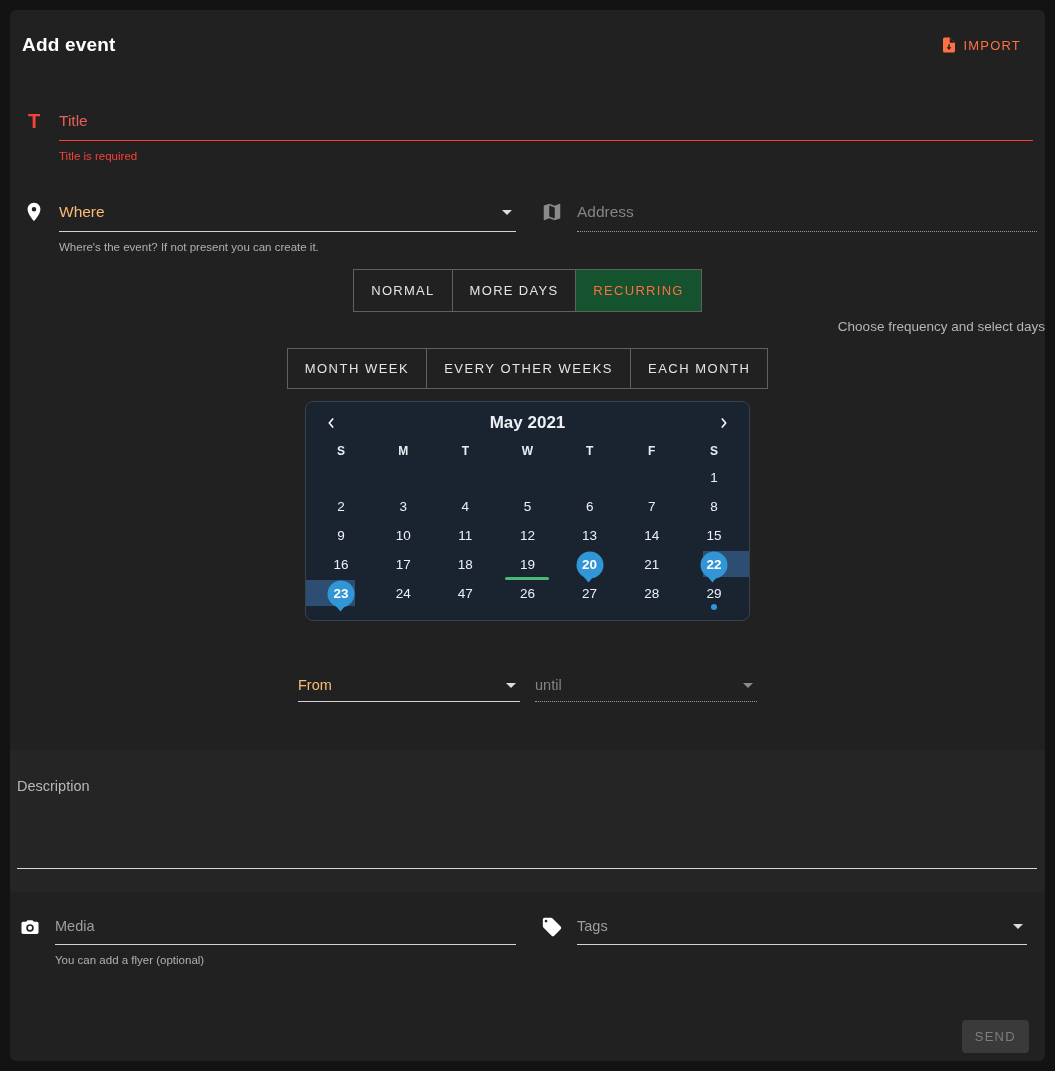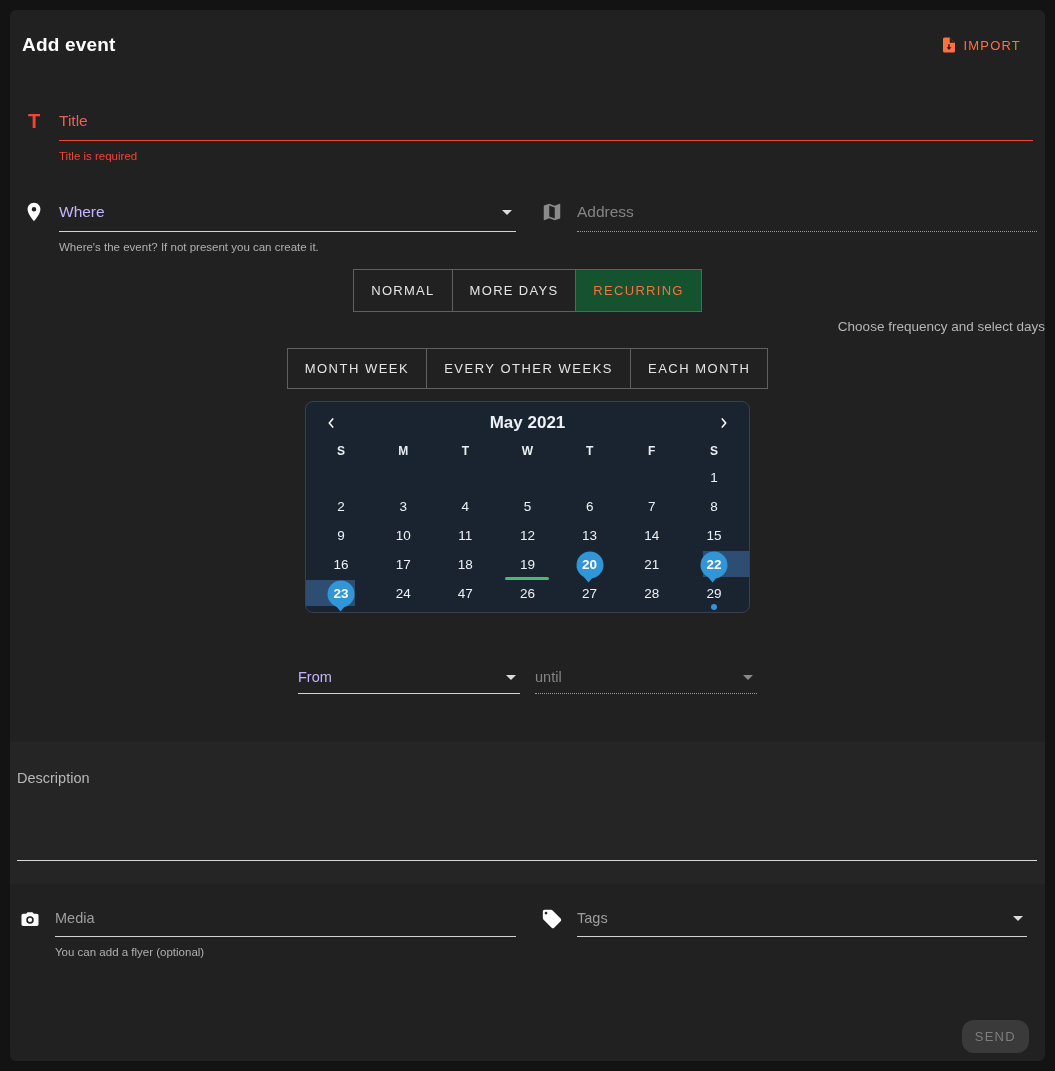--- a/index.html
+++ b/index.html
@@ -30,21 +30,21 @@
     font-size:13px; letter-spacing:1.2px; font-weight:500;
   }
   
   .row { display:flex; }
   .field-icon { width:24px; flex:0 0 24px; display:flex; justify-content:center; margin-top:-2px; }
   .t-letter { color:#f44336; font-weight:bold; font-size:20px; line-height:22px; }
   .field { flex:1; margin-left:13px; }
   .input-line { display:flex; align-items:center; justify-content:space-between; padding-bottom:10px; }
   .placeholder { font-size:15.5px; }
   .ph-red   { color:#e66158; }
-  .ph-light { color:#c4b5fd;text-align:center; }
+  .ph-light { color:#fdba74;text-align:center; }
   .ph-dim   { color:#848484; }
   .underline { height:1px; }
   .ul-red    { background:#f44336; }
   .ul-light  { background:#d4d4d4; }
   .ul-dotted { background:none; border-bottom:1px dotted #9a9a9a; height:0; }
   .helper { font-size:11.5px; margin-top:9px; }
   .h-red  { color:#f44336; }
   .h-gray { color:#b0b0b0; }
   .dd-arrow { width:0; height:0; border-left:5px solid transparent; border-right:5px solid transparent; border-top:5px solid #dcdcdc; margin-right:4px; }
   .dd-arrow.dim { border-top-color:#8a8a8a; }
@@ -63,21 +63,21 @@
   }
   .tab:first-child { border-left:none; }
   .tab.selected { background:#14532d; color:#ff6e40; }
   .center-helper { margin-top:7px; text-align:right; color:#b5b5b5; font-size:13.5px; }
   .freq-wrap { margin-top:14px; }
   .freq-wrap .tab { padding:12px 17px; letter-spacing:1.5px; }
   
   .calendar {
     width:445px; margin:12px auto 16px;
     background:#1a2430; border:1px solid #36424f; border-radius:8px;
-    padding:11px 4px 4px; color:#edf1f5;
+    padding:11px 4px 12px; color:#edf1f5;
   }
   .cal-header { display:flex; align-items:center; justify-content:space-between; padding:0 14px; }
   .cal-nav { background:none; border:none; padding:0; cursor:pointer; display:flex; }
   .cal-title { font-size:17px; font-weight:bold; }
   .cal-weekdays { display:grid; grid-template-columns:repeat(7,1fr); margin-top:11px; }
   .cal-weekdays span { text-align:center; font-size:12px; font-weight:bold; color:#e8edf2; }
   .cal-grid { margin-top:5px; }
   .cal-row { display:grid; grid-template-columns:repeat(7,1fr); }
   .cal-cell { position:relative; height:29px; display:flex; align-items:center; justify-content:center; font-size:13.5px; cursor:pointer; }
   .day-num { position:relative; z-index:2; }
@@ -113,21 +113,21 @@
   .desc-band { margin-top:48px; background:#252525; height:142px; padding:28px 8px 0 7px; }
   .desc-label { color:#b8b8b8; font-size:14.5px; }
   .desc-underline { margin-top:74px; height:1px; background:#d9d9d9; }
   
   .media-row { margin-top:26px; padding:0 18px 0 8px; gap:24px; }
   .media-row .placeholder { font-size:14.5px; color:#9e9e9e; }
   .media-row .col-left { flex:0 0 498px; }
   
   .send-btn {
     position:absolute; right:16px; bottom:8px;
-    background:#3a3a3a; border:none; border-radius:12px;
+    background:#3a3a3a; border:none; border-radius:4px;
     color:#7d7d7d; font-family:inherit; font-size:13px; letter-spacing:1.3px;
     padding:9px 13px; cursor:pointer;
   }
 </style>
 </head>
 <body>
 
 <div class="card">
 
   <div class="card-header">

